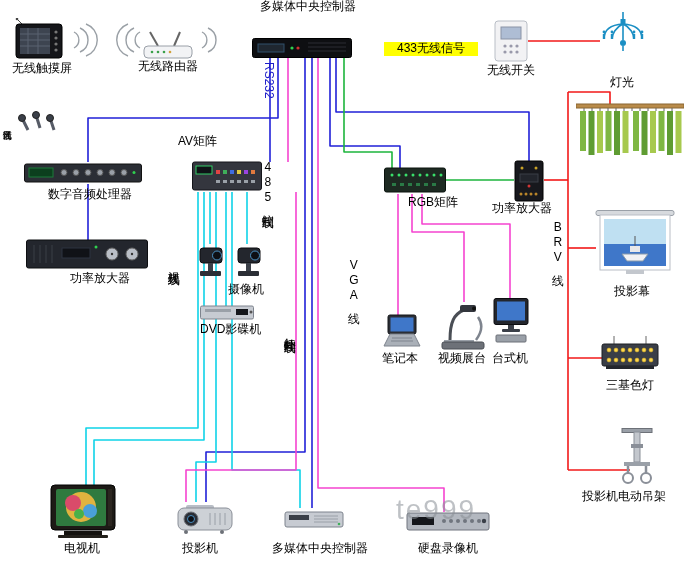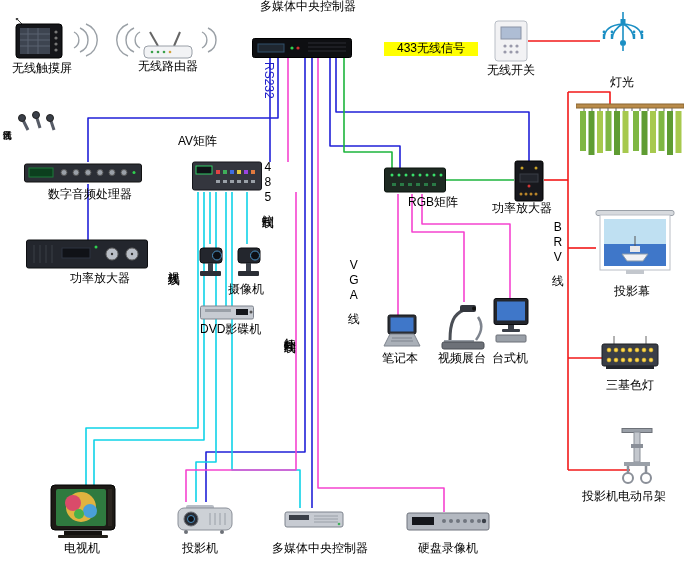--- a/index.html
+++ b/index.html
@@ -441,13 +441,14 @@
   <div class="lbl" style="left:492px;top:202px">功率放大器</div>
   <div class="lbl vl" style="left:550px;top:220px">BRV线</div>
   <div class="lbl" style="left:614px;top:285px">投影幕</div>
   <div class="lbl" style="left:606px;top:379px">三基色灯</div>
   <div class="lbl" style="left:582px;top:490px">投影机电动吊架</div>
   <div class="lbl" style="left:64px;top:542px">电视机</div>
   <div class="lbl" style="left:182px;top:542px">投影机</div>
   <div class="lbl" style="left:272px;top:542px">多媒体中央控制器</div>
   <div class="lbl" style="left:418px;top:542px">硬盘录像机</div>
 
+  <div class="wm">te999</div>
 </div>
 
 </body></html>

